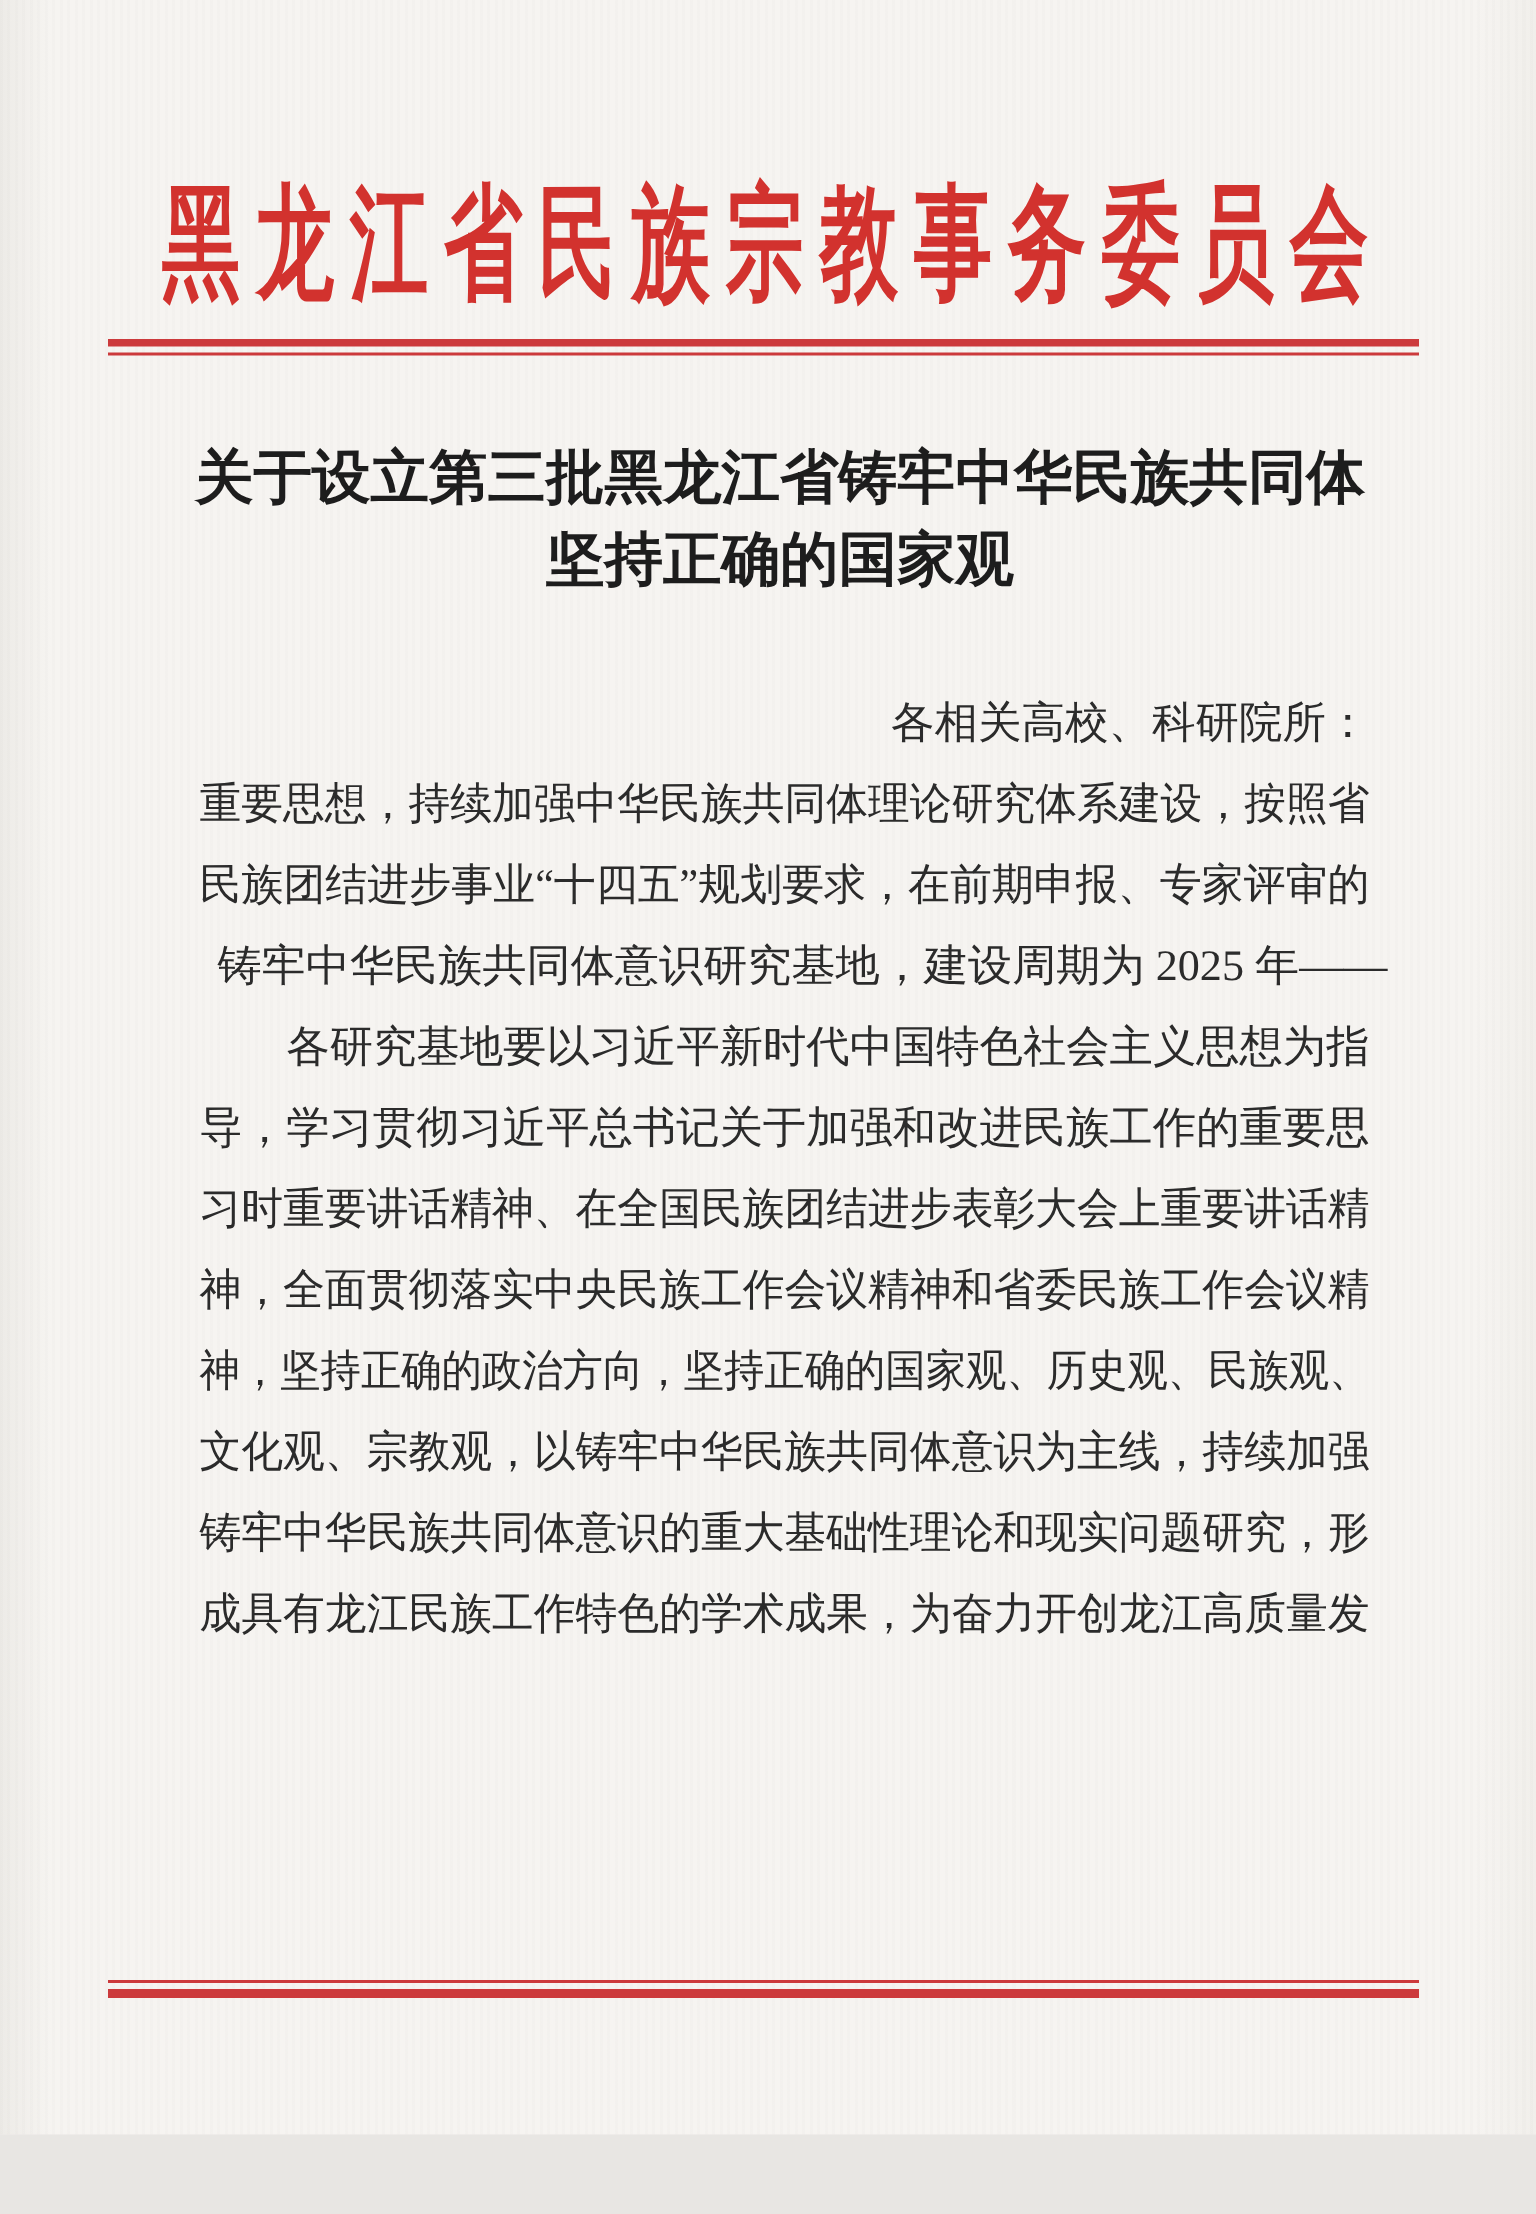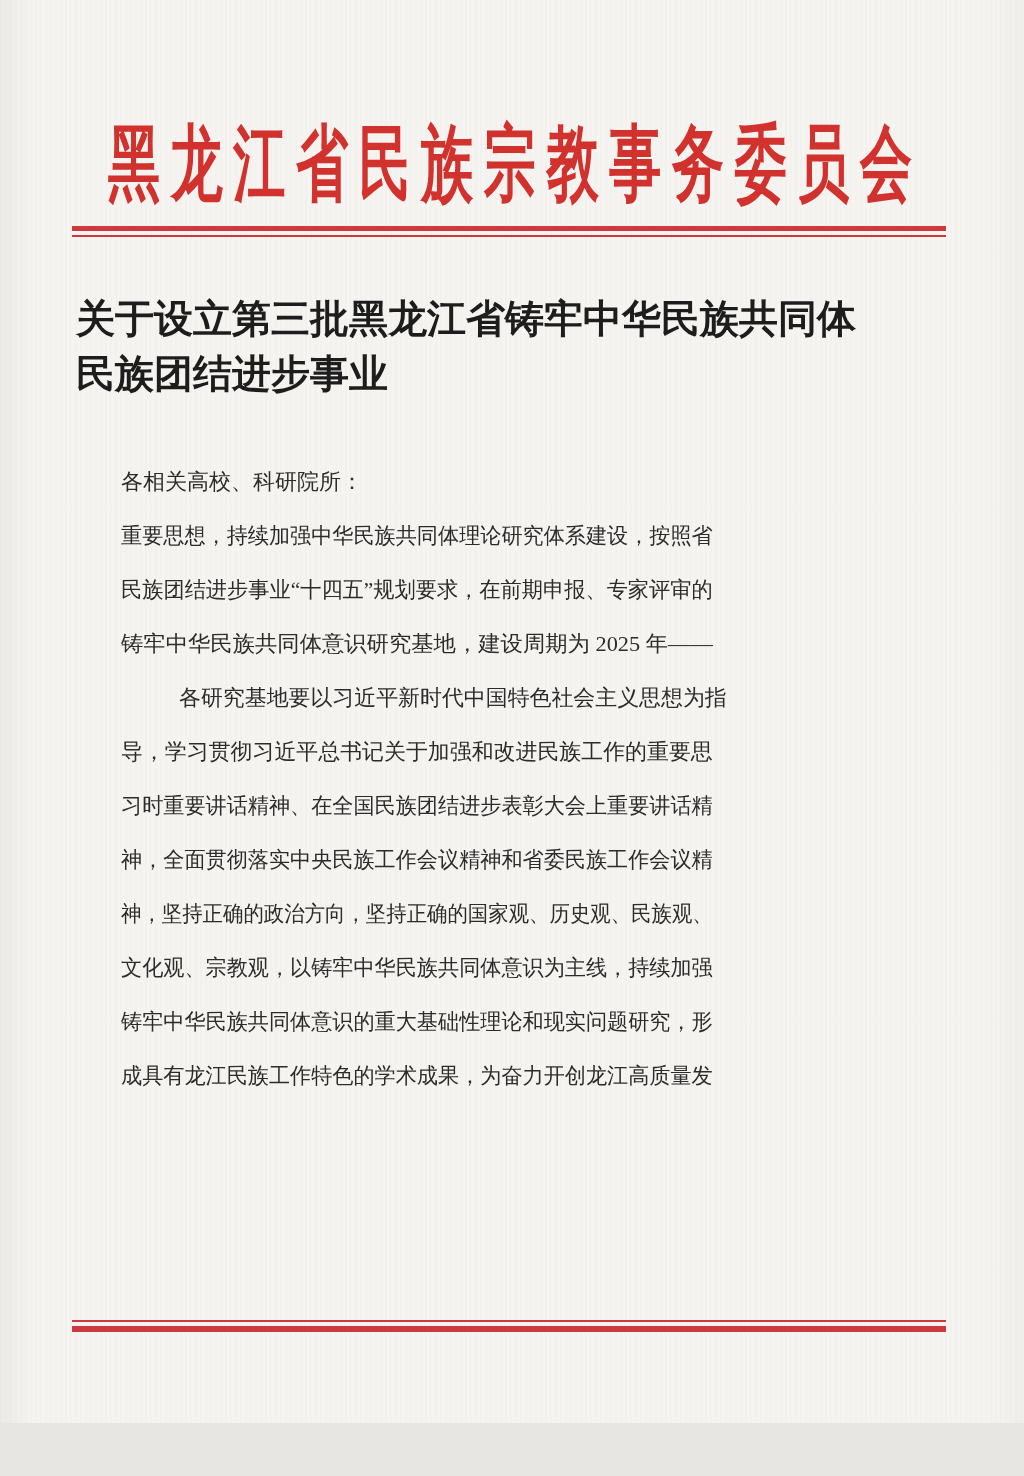--- a/index.html
+++ b/index.html
@@ -41,32 +41,33 @@
   .rule-top{top:226px;}
   .rule-top .bar-thick{height:5px;}
   .rule-top .bar-thin{height:2px;margin-top:4px;}
   .rule-bottom{top:1320px;}
   .rule-bottom .bar-thin{height:2px;}
   .rule-bottom .bar-thick{height:6px;margin-top:4px;}
   
   .doc-title{
     position:absolute;
     top:291px;left:76px;right:60px;
-    text-align:left;
+    text-align:center;
     font-weight:bold;
     font-size:39px;line-height:55px;
     color:#1d1d1d;
     letter-spacing:0;
   }
   
   .body-block{
     position:absolute;
-    top:455px;left:121px;width:780px;
-    font-size:22px;line-height:54px;
+    top:455px;left:133px;width:780px;
+    font-size:29px;line-height:54px;
     color:#2b2b2b;
+    text-align:right;
   }
   .bodyline{
     height:54px;
     white-space:nowrap;
     overflow:visible;
   }
   .bodyline > .fit{
     display:inline-block;
     transform-origin:0 50%;
   }
@@ -79,21 +80,21 @@
 
   <div class="letterhead">黑龙江省民族宗教事务委员会</div>
 
   <div class="rule rule-top">
     <div class="bar bar-thick"></div>
     <div class="bar bar-thin"></div>
   </div>
 
   <div class="doc-title">
     <div>关于设立第三批黑龙江省铸牢中华民族共同体</div>
-    <div>民族团结进步事业</div>
+    <div>坚持正确的国家观</div>
   </div>
 
   <div class="body-block">
     <div class="bodyline salutation">
       <span class="fit">各相关高校、科研院所：</span>
     </div>
     <div id="body-lines">
         <div class="bodyline"><span class="fit" style="transform: scaleX(0.960591);">重要思想，持续加强中华民族共同体理论研究体系建设，按照省</span></div>
         <div class="bodyline"><span class="fit" style="transform: scaleX(0.964451);">民族团结进步事业“十四五”规划要求，在前期申报、专家评审的</span></div>
         <div class="bodyline"><span class="fit" style="transform: scaleX(1.01496);">铸牢中华民族共同体意识研究基地，建设周期为 2025 年——</span></div>

